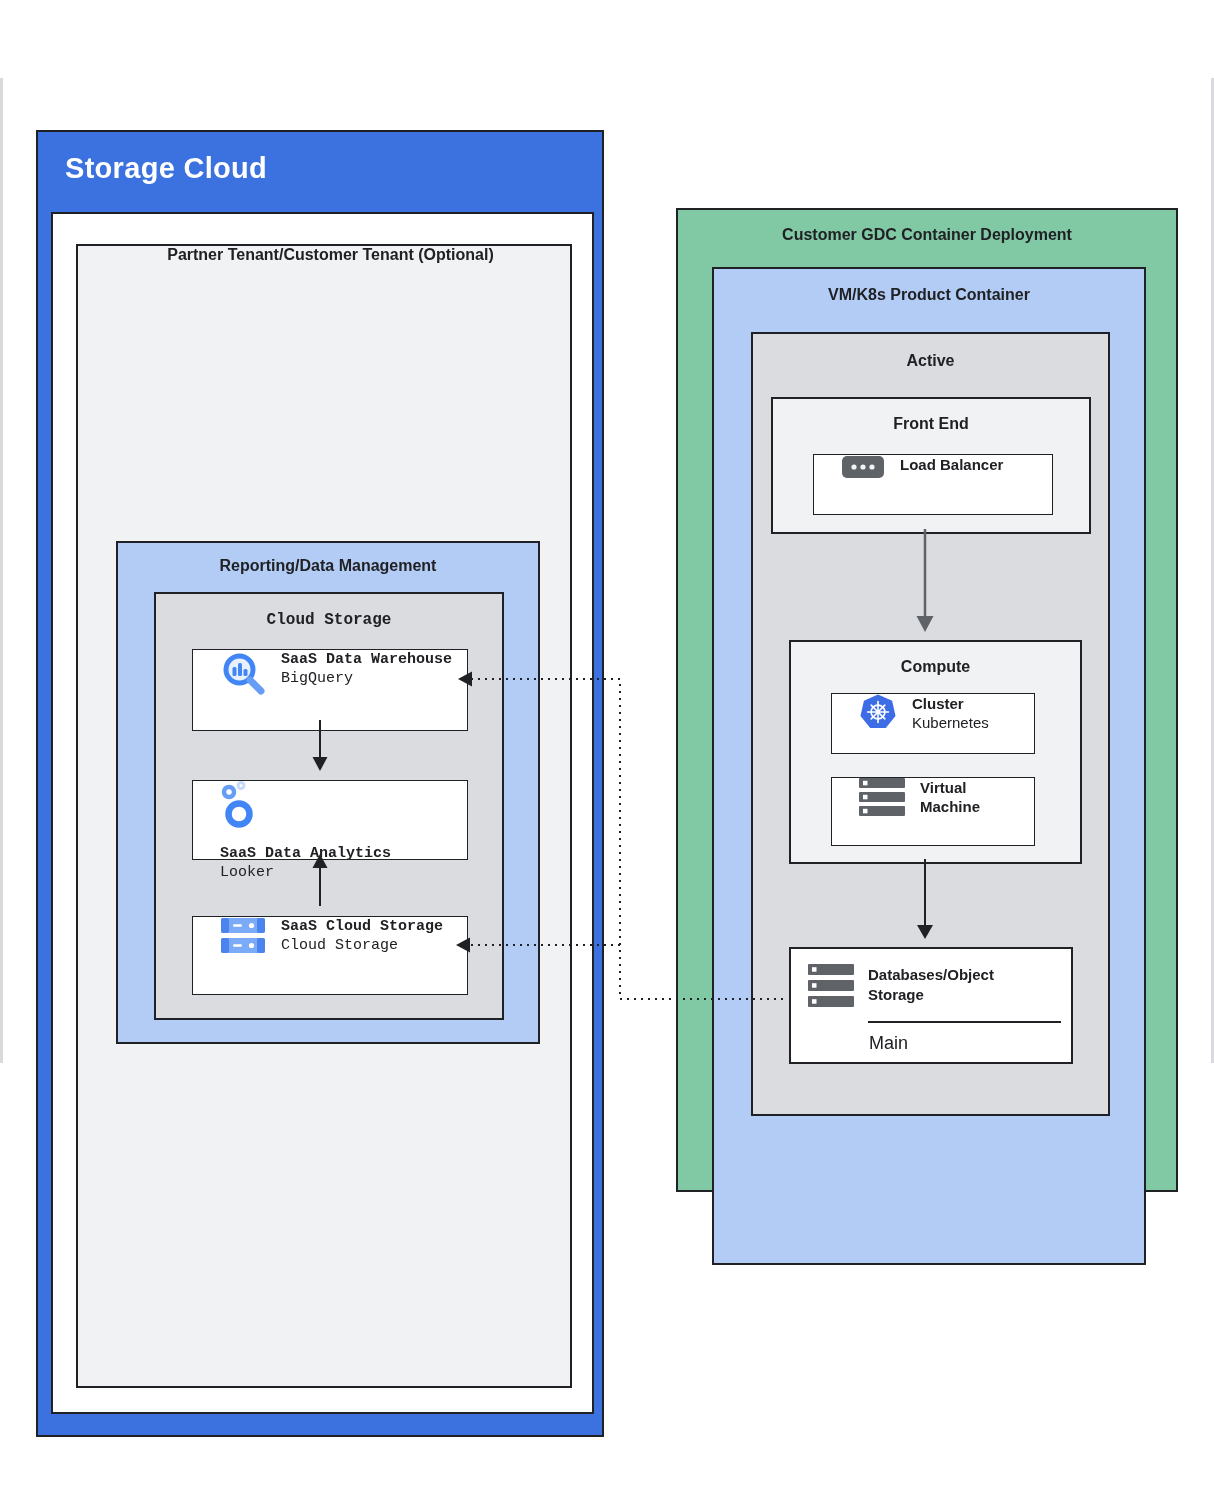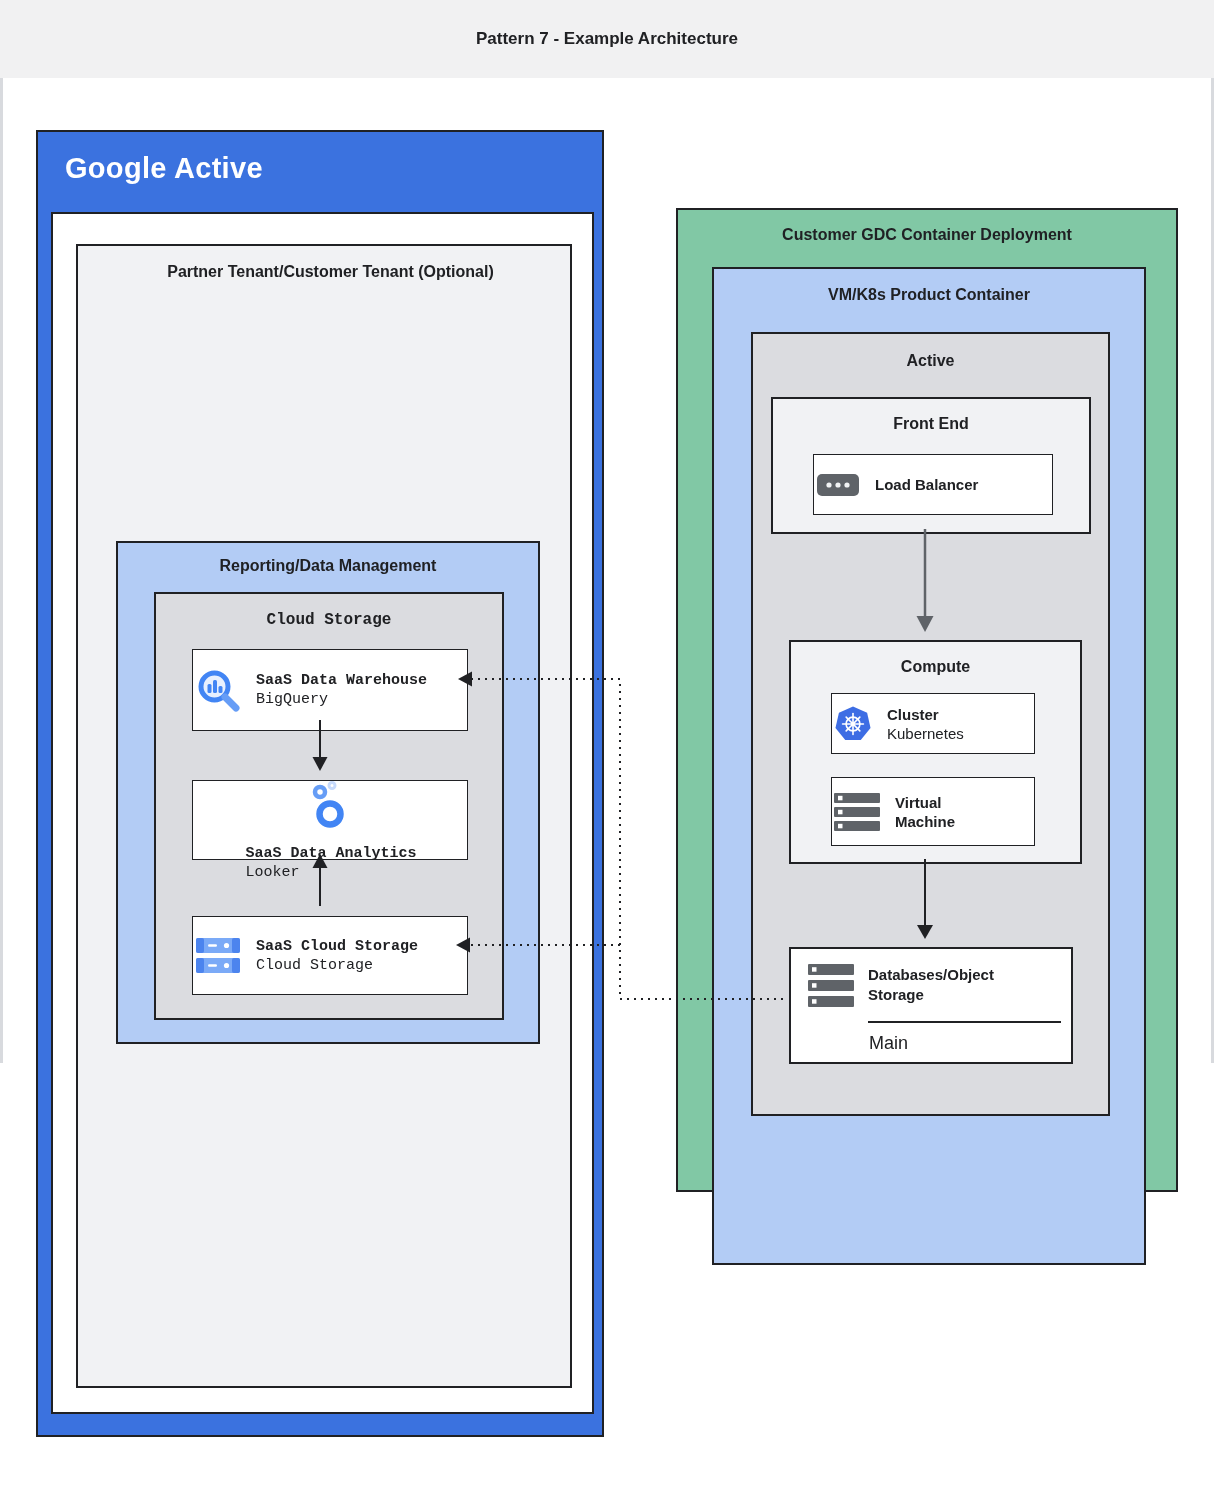--- a/index.html
+++ b/index.html
@@ -7,49 +7,46 @@
           font-family:"Liberation Sans",sans-serif;color:#202124;overflow:hidden;}
   .abs{position:absolute;box-sizing:border-box;}
   .bx{border:2px solid #202124;}
   .bx-thin{border:1.5px solid #202124;background:#fff;}
   .ttl{display:block;text-align:center;font-weight:bold;font-size:16px;color:#202124;}
   .header{left:0;top:0;width:1214px;height:78px;background:#F1F1F2;
           display:flex;align-items:center;justify-content:center;}
   .header span{font-weight:bold;font-size:17px;}
   .edge{width:3px;background:#D8DADE;top:78px;height:985px;}
   .gc-logo{left:27px;top:20px;font-size:29px;font-weight:bold;color:#ffffff;letter-spacing:.3px;}
-  .item{display:flex;align-items:center;gap:15px;padding-left:2px;}
+  .item{display:flex;align-items:flex-start;gap:15px;padding-left:27px;}
   .itxt{display:flex;flex-direction:column;line-height:19px;font-size:15px;}
   .itxt .b{font-weight:bold;}
   .icn{display:flex;align-items:center;justify-content:center;flex:0 0 auto;}
   .overlay{position:absolute;left:0;top:0;pointer-events:none;}
   .db-title{position:absolute;left:77px;top:16px;width:175px;
             font-size:15px;font-weight:bold;line-height:20px;}
   .db-div{position:absolute;left:77px;right:10px;top:72px;border-top:2px solid #202124;}
   .db-foot{position:absolute;left:78px;top:84px;font-size:18px;}
 </style>
 </head>
 <body>
 
 <div class="canvas">
 
-  <div class="abs header">
-    <span>Pattern 7 - Example Architecture</span>
-  </div>
 
   <div class="abs edge" style="left:0;"></div>
   <div class="abs edge" style="left:1211px;"></div>
 
   <div class="abs bx" style="left:36px;top:130px;width:568px;height:1307px;background:#3B72DF;">
-    <span class="abs gc-logo">Google Active</span>
+    <span class="abs gc-logo">Storage Cloud</span>
 
     <div class="abs bx" style="left:13px;top:80px;width:543px;height:1202px;background:#ffffff;">
 
       <div class="abs bx" style="left:23px;top:30px;width:496px;height:1144px;background:#F1F2F4;">
-        <span class="ttl" style="margin-top:17px;padding-left:13px;">Partner Tenant/Customer Tenant (Optional)</span>
+        <span class="ttl" style="margin-top:0;padding-left:13px;">Partner Tenant/Customer Tenant (Optional)</span>
 
         <div class="abs bx" style="left:38px;top:295px;width:424px;height:503px;background:#B3CCF5;">
           <span class="ttl" style="margin-top:14px;">Reporting/Data Management</span>
 
           <div class="abs bx" style="left:36px;top:49px;width:350px;height:428px;background:#DBDCE0;font-family:Liberation Mono, monospace;">
             <span class="ttl" style="margin-top:17px;">Cloud Storage</span>
 
             <div class="abs bx-thin item" style="left:36px;top:55px;width:276px;height:82px;">
               <span class="icn">
                 <svg width="46" height="46" viewBox="0 0 46 46">

